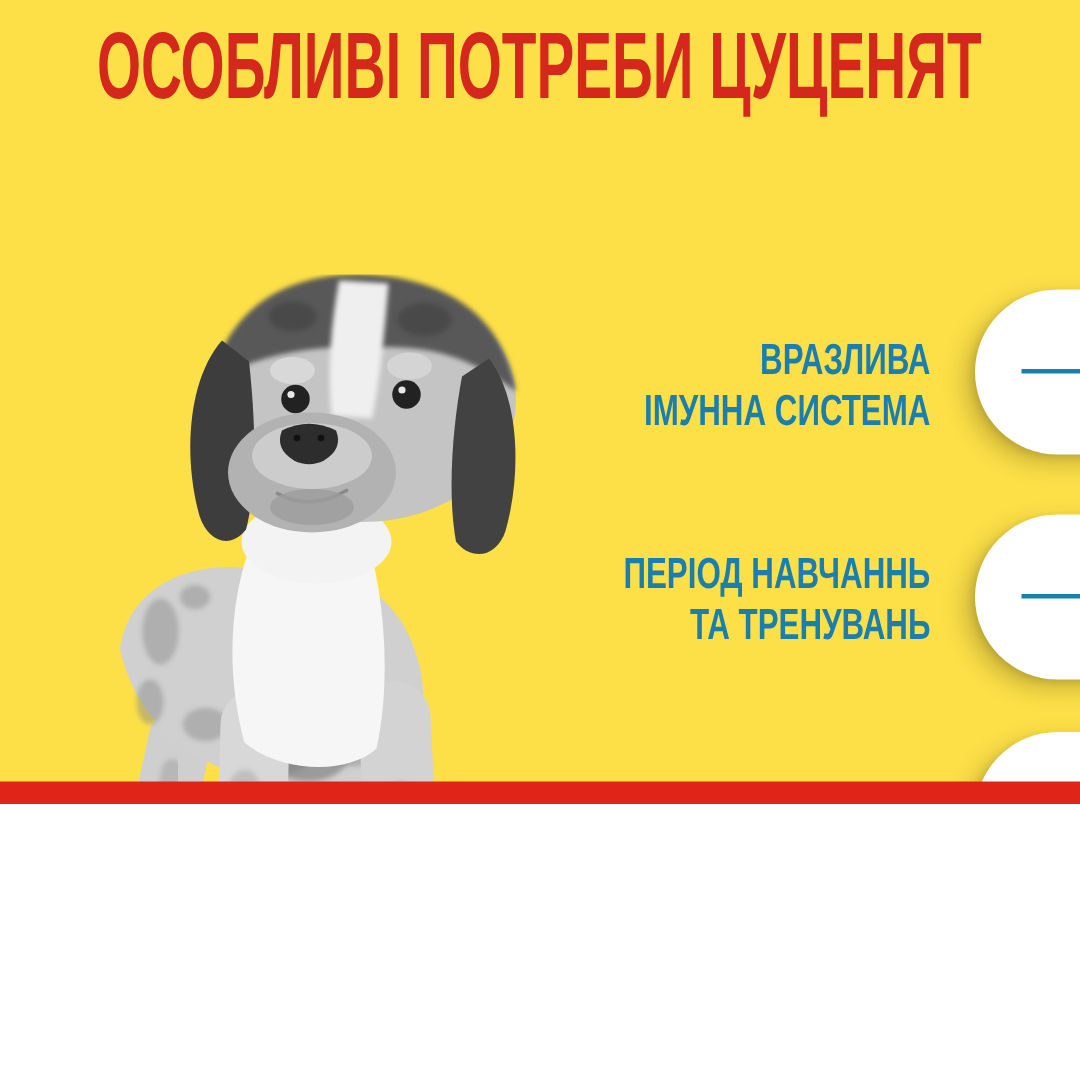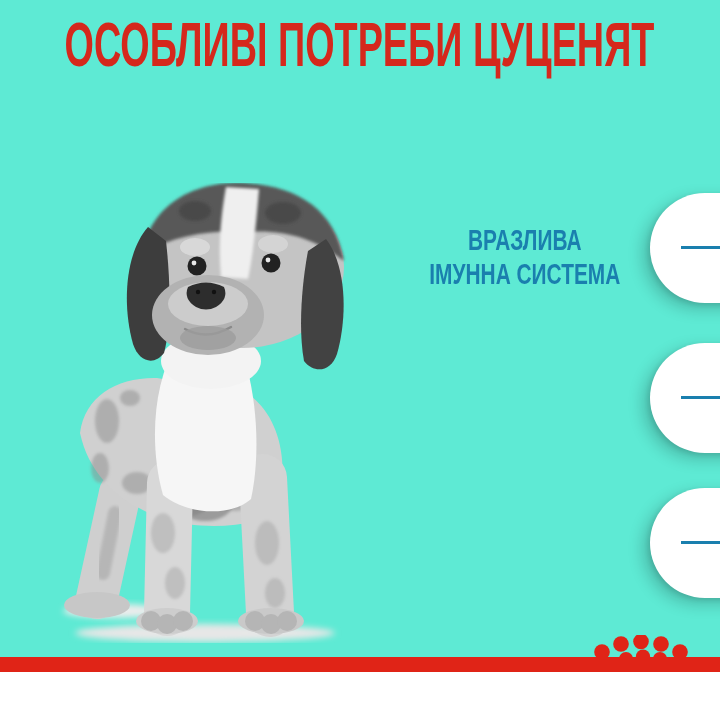--- a/index.html
+++ b/index.html
@@ -1,17 +1,17 @@
 <!DOCTYPE html>
 <html style="--title-red: #d5281c; --brand-red: #e02417; --accent-blue: #1a7fae;"><head>
 <meta charset="utf-8">
 <style>
   html,body{margin:0;padding:0;background:#ffffff;}
   .canvas{
-    position:relative;width:720px;height:672px;overflow:hidden;background:#5eead4;
+    position:relative;width:720px;height:536px;overflow:hidden;background:#fde047;
     font-family:"Liberation Sans",sans-serif;
   }
   
   .title-wrap{position:absolute;top:10px;left:0;width:720px;height:68px;
     display:flex;align-items:center;justify-content:center;}
   .title-text{
     font-size:63px;font-weight:700;color:var(--title-red);
     white-space:nowrap;letter-spacing:0px;
     transform:scaleX(0.60);transform-origin:50% 50%;
     line-height:1;
@@ -21,21 +21,21 @@
     position:absolute;left:650px;width:95px;height:110px;background:#ffffff;
     border-radius:55px 0 0 55px;
     box-shadow:-7px 6px 16px rgba(0,0,0,0.20), -2px 2px 5px rgba(0,0,0,0.10);
   }
   .tab.t1{top:193px;} .tab.t2{top:343px;} .tab.t3{top:488px;}
   .connector{position:absolute;left:681px;width:39px;height:3px;background:var(--accent-blue);}
   .connector.c1{top:246px;} .connector.c2{top:396px;} .connector.c3{top:541px;}
   
   .feature{
     position:absolute;right:100px;transform:translateY(-50%);
-    text-align:center;color:var(--accent-blue);
+    text-align:right;color:var(--accent-blue);
     font-weight:700;font-size:29px;line-height:34px;
   }
   .feature.f1{top:257px;} .feature.f2{top:400px;} .feature.f3{top:546px;}
   .feature .ln{display:block;white-space:nowrap;
     transform:scaleX(0.72);transform-origin:100% 50%;}
   
   .puppy{position:absolute;left:45px;top:183px;width:305px;height:460px;}
   
   .crown{position:absolute;left:592px;top:635px;width:113px;height:62px;}
   .crown-fill{fill:var(--brand-red);}
@@ -137,20 +137,24 @@
 
   <div class="tab t1"></div>
   <div class="connector c1"></div>
   <div class="feature f1">
     <span class="ln">ВРАЗЛИВА</span>
     <span class="ln">ІМУННА СИСТЕМА</span>
   </div>
 
   <div class="tab t2"></div>
   <div class="connector c2"></div>
+  <div class="feature f2">
+    <span class="ln">ПЕРІОД НАВЧАННЬ</span>
+    <span class="ln">ТА ТРЕНУВАНЬ</span>
+  </div>
 
   <div class="tab t3"></div>
   <div class="connector c3"></div>
 
   <svg class="crown" viewBox="0 0 113 62" aria-hidden="true">
     <g class="crown-fill">
       <circle cx="10" cy="17" r="7.8"></circle>
       <circle cx="29" cy="9" r="7.8"></circle>
       <circle cx="49" cy="6.5" r="7.8"></circle>
       <circle cx="69" cy="9" r="7.8"></circle>

